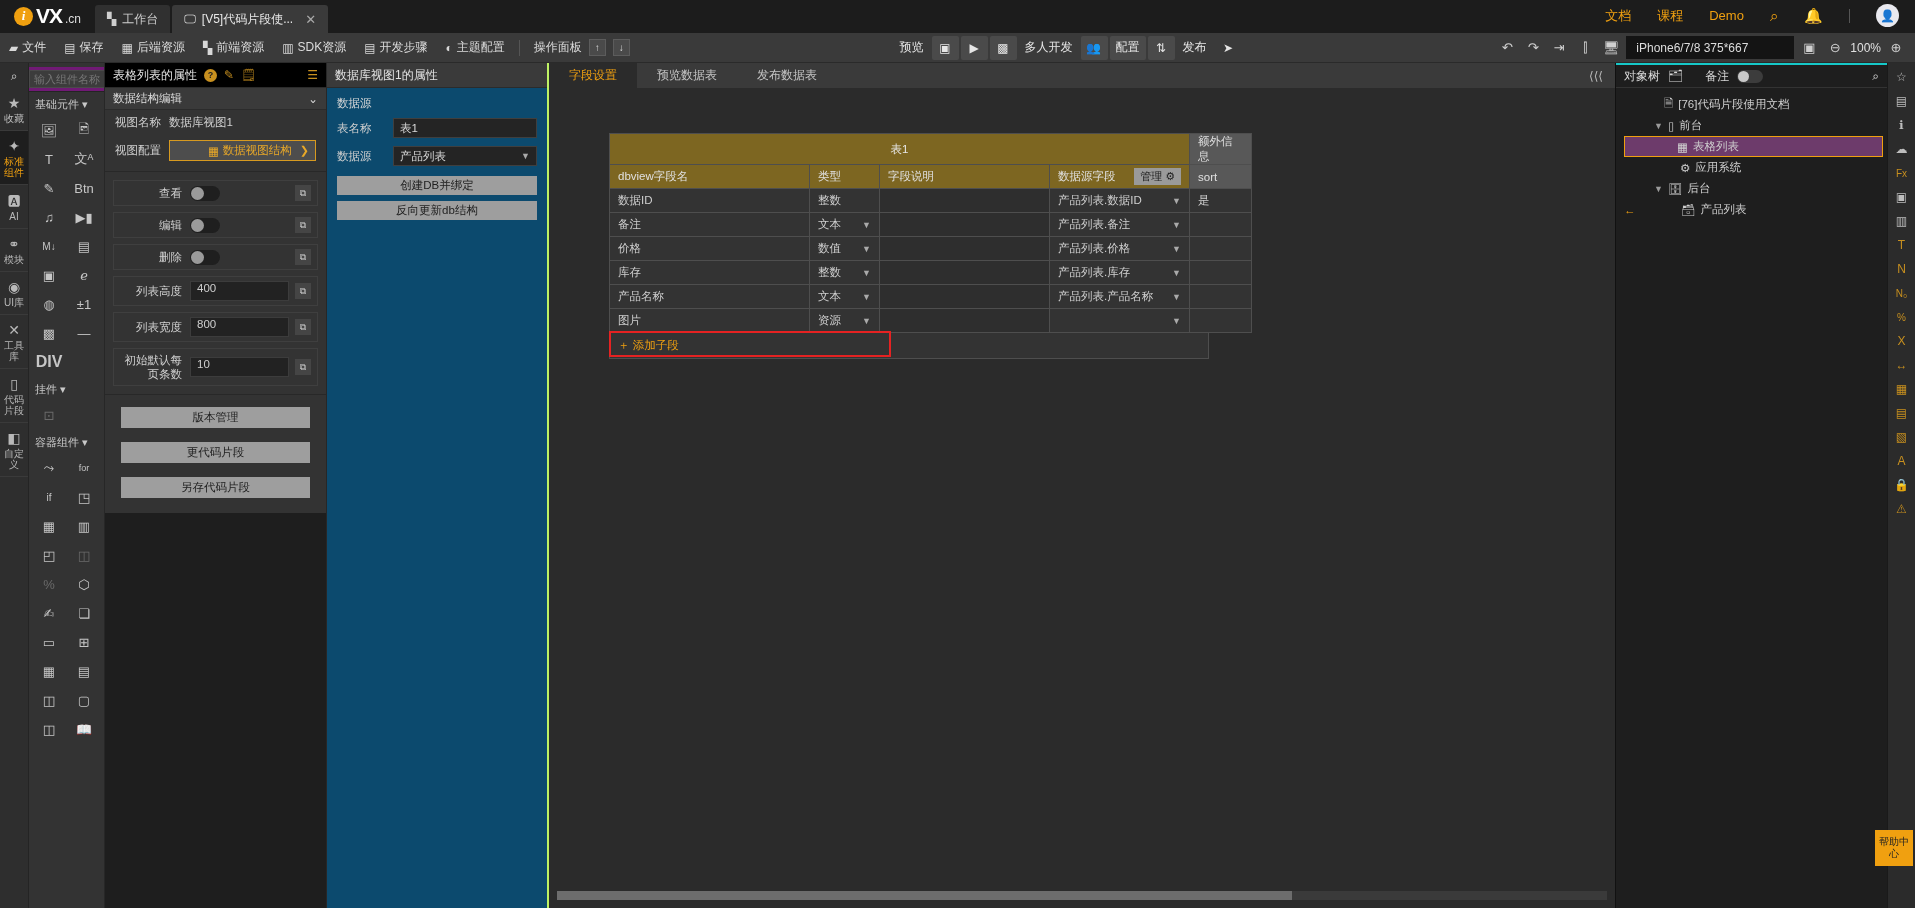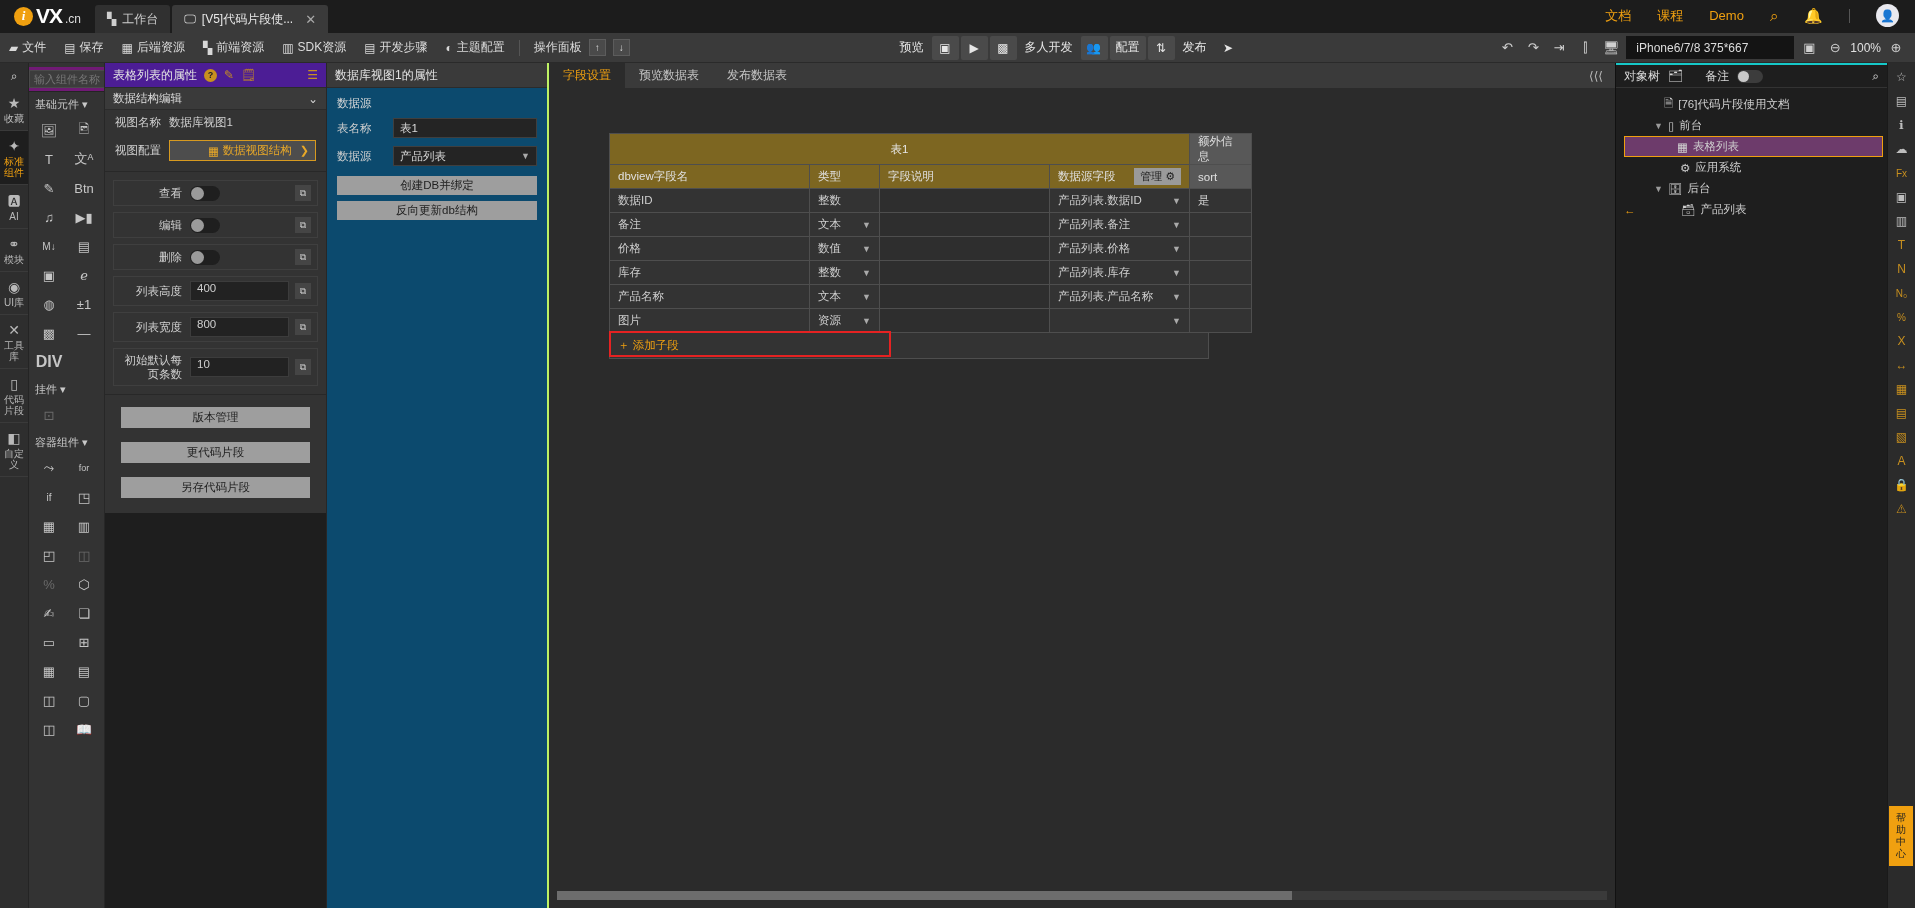--- a/index.html
+++ b/index.html
@@ -62,21 +62,21 @@
 
   
   #palette{ width:76px;background:#333;border-right:1px solid #272727;padding-top:4px;overflow:hidden;}
   .pgroup{color:#c9c9c9;font-size:11px;padding:5px 6px 3px;}
   .pgrid{display:grid;grid-template-columns:1fr 1fr;gap:3px;padding:2px 4px;}
   .pcell{height:26px;display:flex;align-items:center;justify-content:center;color:#c6c6c6;font-size:13px;cursor:pointer;border-radius:2px;}
   .pcell.dim{color:#6a6a6a;}
 
   
   #props{ width:222px;background:#333;border-right:1px solid #272727;display:flex;flex-direction:column;}
-  .panelhead{height:25px;background:#4c1d95;display:flex;align-items:center;padding:0 8px;gap:7px;
+  .panelhead{height:25px;background:#000000;display:flex;align-items:center;padding:0 8px;gap:7px;
              color:#e2e2e2;font-size:12px;border-bottom:1px solid #2b2b2b;}
   .qmark{width:13px;height:13px;border-radius:50%;background:#c8901f;color:#222;font-size:9px;
          display:flex;align-items:center;justify-content:center;font-weight:bold;}
   .hico{color:#c8901f;font-size:12px;cursor:pointer;}
   .collapserow{height:22px;background:#3a3a3a;display:flex;align-items:center;justify-content:space-between;
                padding:0 8px;color:#dcdcdc;font-size:11.5px;border-bottom:1px solid #2b2b2b;cursor:pointer;}
   .prow{display:flex;align-items:center;padding:5px 10px;gap:8px;font-size:11.5px;color:#d2d2d2;}
   .plabel{color:#cfcfcf;}
   .viewcfg{flex:1;display:flex;align-items:center;justify-content:space-between;background:#4d4d4d;
            border:1px solid #d79a20;height:21px;padding:0 6px;cursor:pointer;}
@@ -103,21 +103,21 @@
   .dinput{flex:1;background:#242424;border:1px solid #3f3f3f;height:20px;color:#d8d8d8;font-size:11.5px;
           padding:0 6px;display:flex;align-items:center;}
   .dsel{flex:1;background:#242424;border:1px solid #3f3f3f;height:20px;color:#d8d8d8;font-size:11.5px;
         padding:0 6px;display:flex;align-items:center;justify-content:space-between;cursor:pointer;}
   .dbtn{margin:6px 10px;height:19px;background:#9e9e9e;color:#1f1f1f;font-size:11.5px;display:flex;
         align-items:center;justify-content:center;cursor:pointer;}
 
   
   #main{flex:1;background:#2b2b2b;display:flex;flex-direction:column;min-width:0;}
   #tabstrip{height:26px;background:#3a3a3a;display:flex;align-items:stretch;border-bottom:1px solid #2b2b2b;}
-  .mtab{padding:0 14px;display:flex;align-items:center;font-size:12px;color:#c4c4c4;cursor:pointer;}
+  .mtab{padding:0 20px;display:flex;align-items:center;font-size:12px;color:#c4c4c4;cursor:pointer;}
   .mtab.active{background:#2b2b2b;color:#f0a010;}
   .collapsearrow{margin-left:auto;padding:0 12px;display:flex;align-items:center;color:#bbb;font-size:12px;cursor:pointer;}
   #canvas{flex:1;position:relative;overflow:hidden;}
   .tblwrap{position:absolute;left:60px;top:44px;width:600px;}
   .tbl{width:100%;border-collapse:collapse;font-size:11.5px;table-layout:fixed;}
   .tbl td,.tbl th{border:1px solid #4e4e4e;height:24px;padding:0 8px;text-align:left;font-weight:normal;}
   .tbl .ttl{background:#7d6621;color:#e8e8e8;text-align:center;height:22px;}
   .tbl .hd{background:#7d6621;color:#e0e0e0;}
   .tbl .hd.extra{background:#585858;}
   .tbl td.cell{background:#333;color:#cfcfcf;}
@@ -137,21 +137,21 @@
   .rsw{width:26px;height:13px;border-radius:7px;background:#3c3c3c;position:relative;cursor:pointer;}
   .rsw i{position:absolute;left:1px;top:1px;width:11px;height:11px;border-radius:50%;background:#c9c9c9;}
   .treerow{display:flex;align-items:center;gap:5px;height:21px;padding:0 6px;color:#cfcfcf;font-size:11.5px;cursor:pointer;}
   .treerow.sel{background:#6d3b6b;border:1px solid #f0a010;}
   .tw{color:#9a9a9a;font-size:9px;width:9px;display:inline-block;}
   .rightfill{flex:1;}
   
   #farrail{width:28px;background:#2b2b2b;border-left:1px solid #1a1a1a;display:flex;flex-direction:column;align-items:center;
            padding-top:5px;gap:6px;}
   .fi{width:22px;height:18px;display:flex;align-items:center;justify-content:center;font-size:12px;color:#bdbdbd;cursor:pointer;}
-  .helpbtn{position:absolute;right:2px;bottom:42px;width:24px;background:#f0a010;color:#222;font-size:10px;
+  .helpbtn{position:absolute;right:2px;bottom:42px;width:38px;background:#f0a010;color:#222;font-size:10px;
            padding:6px 3px;text-align:center;line-height:12px;cursor:pointer;}
 </style>
 </head>
 <body>
 
 <div id="topbar">
   <div class="logo">
     <span class="dot">i</span>
     <span class="vx">VX</span>
     <span class="cn">.cn</span>

